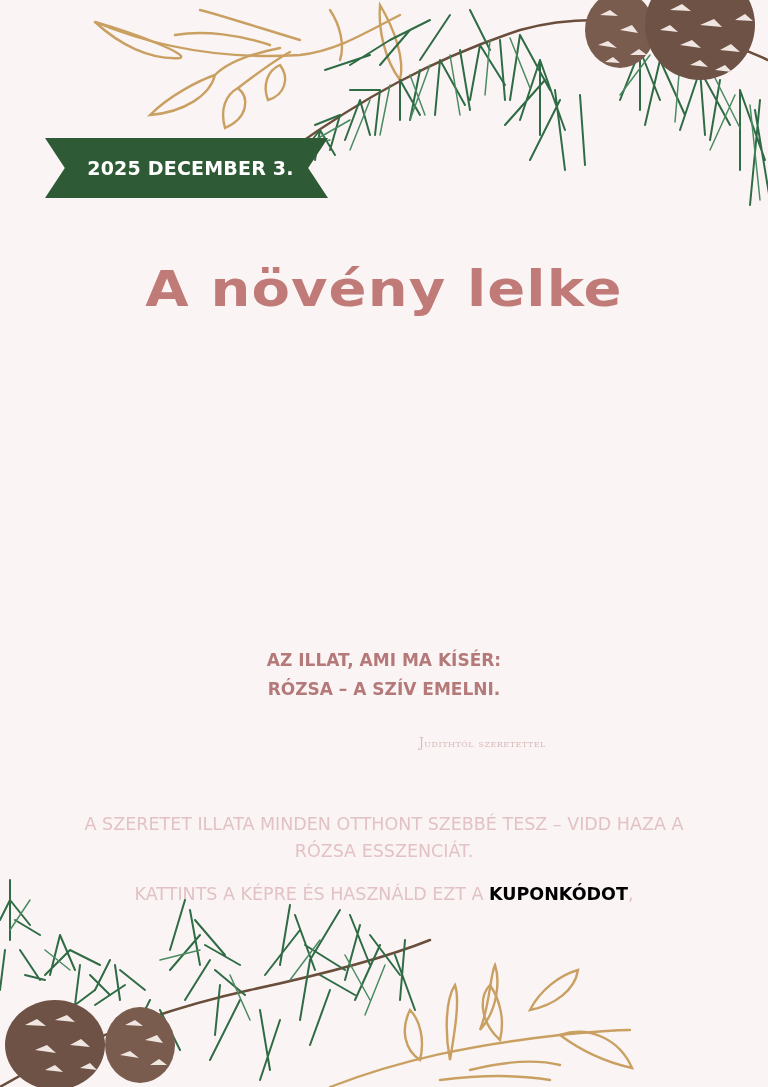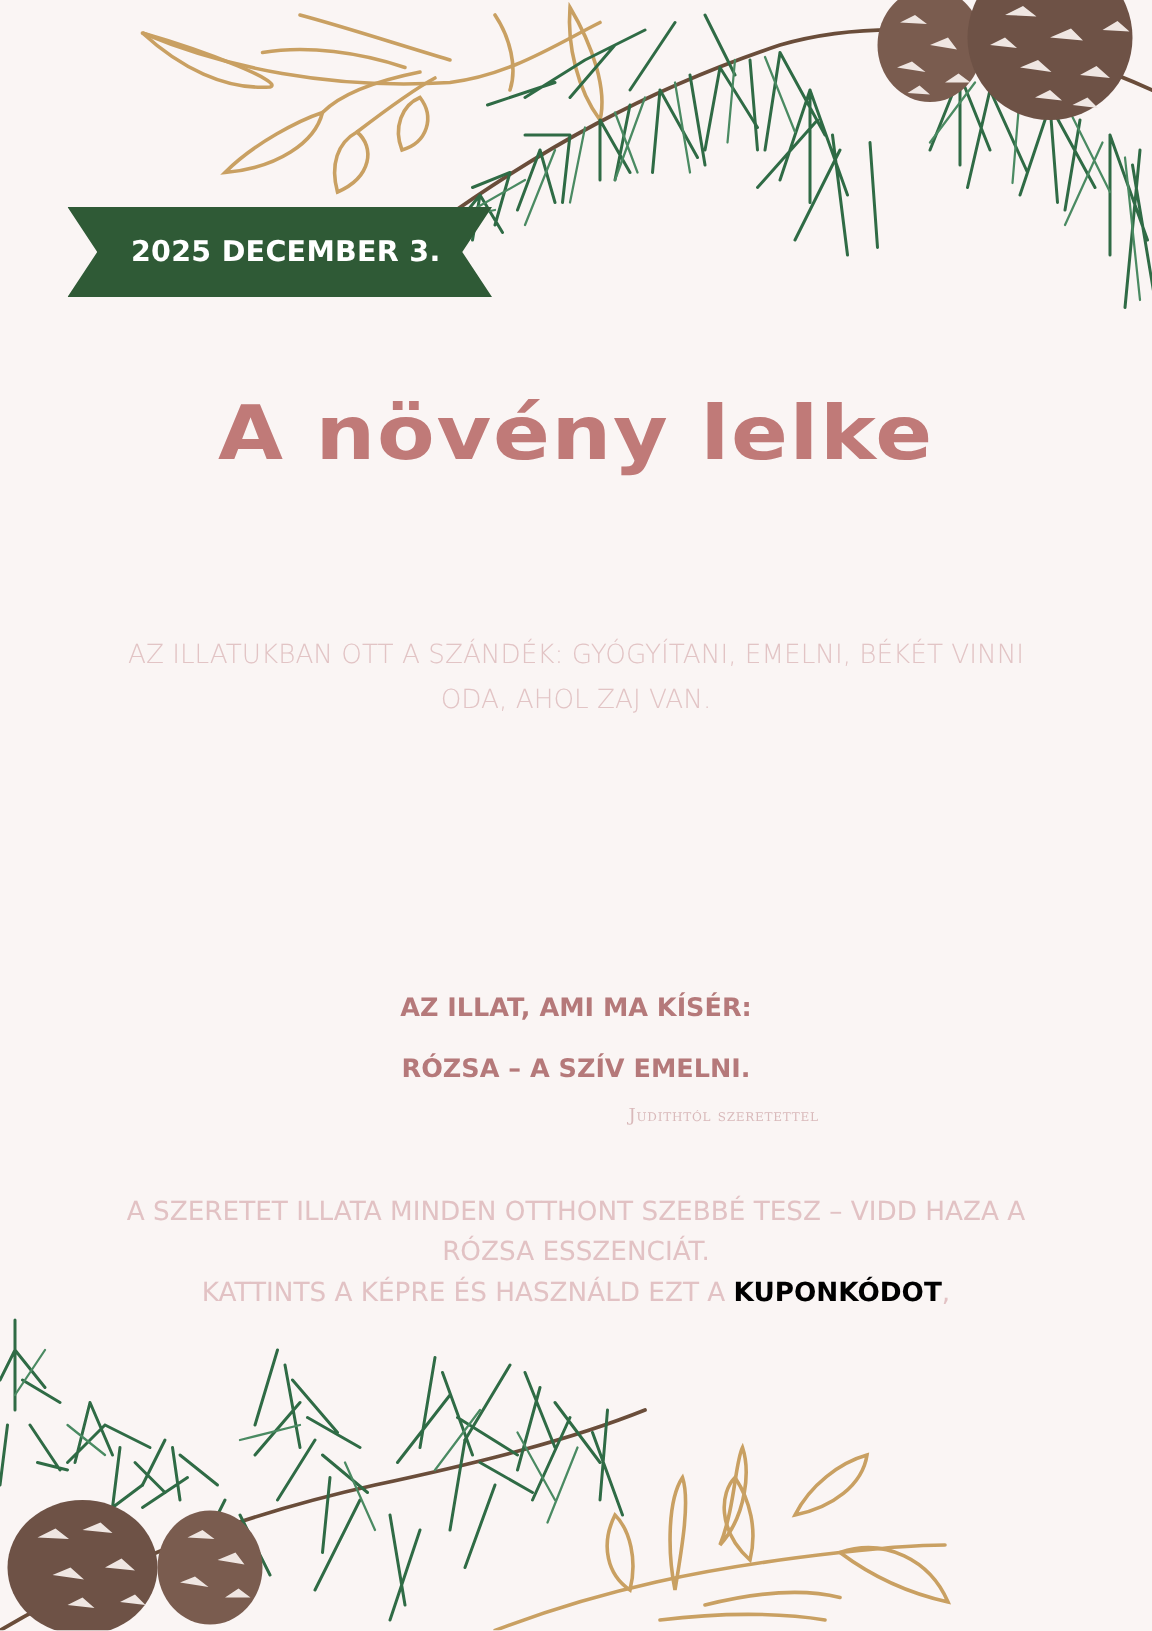--- a/index.html
+++ b/index.html
@@ -40,35 +40,35 @@
       line-height: 30px; text-transform: uppercase; font-weight: 300;
     }
     .body-block p { margin: 0; }
 
     .highlight {
       position: absolute; left: 0; width: 768px; top: 646px;
       text-align: center; color: #b5797a;
       font-family: "DejaVu Sans", sans-serif; font-weight: bold;
       font-size: 17px; line-height: 29px;
     }
-    .highlight p { margin: 12px; }
+    .highlight p { margin: 0; }
 
     .signature {
       position: absolute; left: 419px; top: 736px;
       color: #d9b9ba; font-family: "DejaVu Serif", serif;
       font-size: 12px; letter-spacing: 0.5px; font-variant: small-caps;
     }
 
     .promo {
       position: absolute; left: 60px; width: 648px; top: 795px;
       text-align: center; color: #e2c2c4;
       font-family: "DejaVu Sans", sans-serif; font-size: 17.5px;
       line-height: 27px; text-transform: uppercase;
     }
-    .promo p { margin: 0; }
+    .promo p { margin: 16px; }
     .promo .strong { font-weight: bold; color: #000000; cursor: pointer; }
   </style>
 </head>
 <body>
 
 <div class="page">
 
   <svg class="deco deco-top" viewBox="0 0 768 230">
     <g fill="none" stroke="#c9a062" stroke-width="2.4" stroke-linecap="round">
       <path d="M95 22 C150 45 220 60 300 55 C340 50 370 30 400 15"></path>
@@ -106,21 +106,20 @@
     </g>
   </svg>
 
   <div class="date-banner">
     <span class="date-text">2025 DECEMBER 3.</span>
   </div>
 
   <div class="title">A növény lelke</div>
 
   <div class="body-block">
-    <p>AZ ILLATUKBAN OTT A SZÁNDÉK: GYÓGYÍTANI, EMELNI, BÉKÉT VINNI ODA, AHOL ZAJ VAN.</p>
   </div>
 
   <div class="highlight">
     <p>AZ ILLAT, AMI MA KÍSÉR:</p>
     <p>RÓZSA – A SZÍV EMELNI.</p>
   </div>
 
   <div class="signature">Judithtól szeretettel</div>
 
   <div class="promo">

